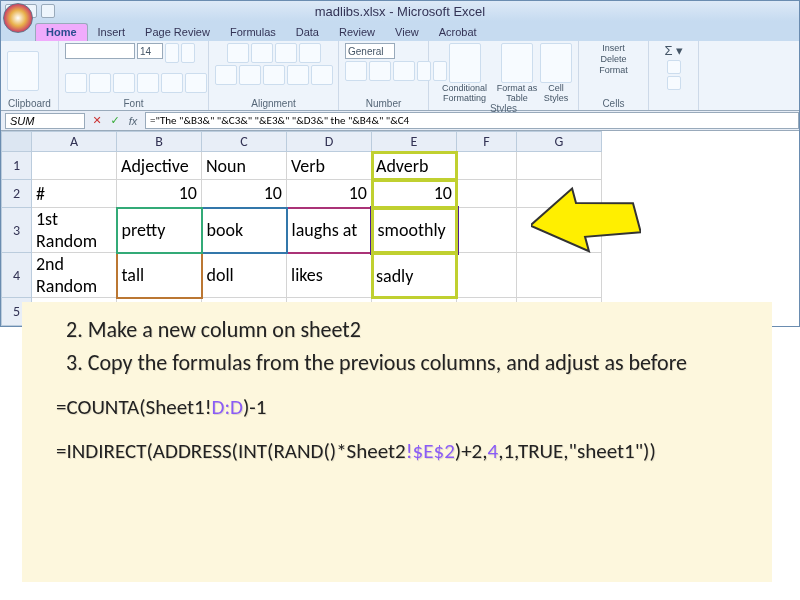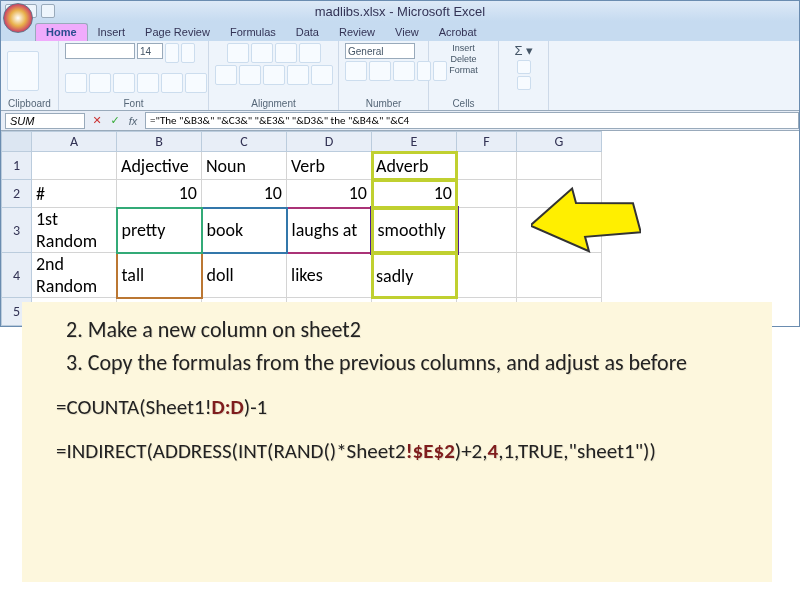--- a/index.html
+++ b/index.html
@@ -40,21 +40,21 @@
   .grid td.num { text-align: right; }
   
   .highlight-cell { outline: 3px solid #c0d030; outline-offset: -2px; }
   
   .arrow { position: absolute; left: 530px; top: 175px; width: 110px; height: 90px; pointer-events: none; }
   
   .instructions { position: absolute; left: 22px; top: 302px; width: 750px; height: 280px; background: #fdf7dd; padding: 14px 34px; font-family: Calibri, sans-serif; font-size: 22px; color: #222; text-shadow: 1px 1px 0 rgba(0,0,0,0.1); }
   .instructions ol { list-style-position: inside; padding-left: 10px; }
   .instructions li { margin-bottom: 6px; }
   .formula-line { margin-top: 18px; font-size: 21px; }
-  .red { color: #7f1d1d; font-weight: bold; }
+  .red { color: #8b5cf6; font-weight: normal; }
 </style>
 </head>
 <body>
 
 <div class="excel-frame" style="position:relative;">
   <div class="office-btn"></div>
   <div class="title-bar">
     <div class="qat">
       <div class="qat-btn"></div>
       <div class="qat-btn"></div>
@@ -113,30 +113,47 @@
           <div class="rb-btn"></div>
           <div class="rb-btn"></div>
           <div class="rb-btn"></div>
           <div class="rb-btn"></div>
         </div>
       </div>
       <div class="group-label">Alignment</div>
     </div>
     <div class="group" style="width:90px">
       <div class="group-body" style="flex-direction:column;gap:2px;align-items:flex-start">
-        <span class="rb-sel" style="width:70px">General</span>
+        <span class="rb-sel" style="width:50px">General</span>
         <div style="display:flex;gap:2px">
           <div class="rb-btn"></div>
           <div class="rb-btn"></div>
           <div class="rb-btn"></div>
           <div class="rb-btn" style="width:14px"></div>
           <div class="rb-btn" style="width:14px"></div>
         </div>
       </div>
       <div class="group-label">Number</div>
+    </div>
+    <div class="group" style="width:150px">
+      <div class="group-body" style="gap:2px;font-size:9px;text-align:center">
+        <div style="display:flex;flex-direction:column;align-items:center">
+            <div class="rb-btn big"></div>
+            <span>Conditional Formatting</span>
+          </div>
+        <div style="display:flex;flex-direction:column;align-items:center">
+            <div class="rb-btn big"></div>
+            <span>Format as Table</span>
+          </div>
+        <div style="display:flex;flex-direction:column;align-items:center">
+            <div class="rb-btn big"></div>
+            <span>Cell Styles</span>
+          </div>
+      </div>
+      <div class="group-label">Styles</div>
     </div>
     <div class="group" style="width:70px">
       <div class="group-body" style="flex-direction:column;gap:1px;font-size:9px">
         <div>Insert</div>
         <div>Delete</div>
         <div>Format</div>
       </div>
       <div class="group-label">Cells</div>
     </div>
     <div class="group" style="width:50px">

